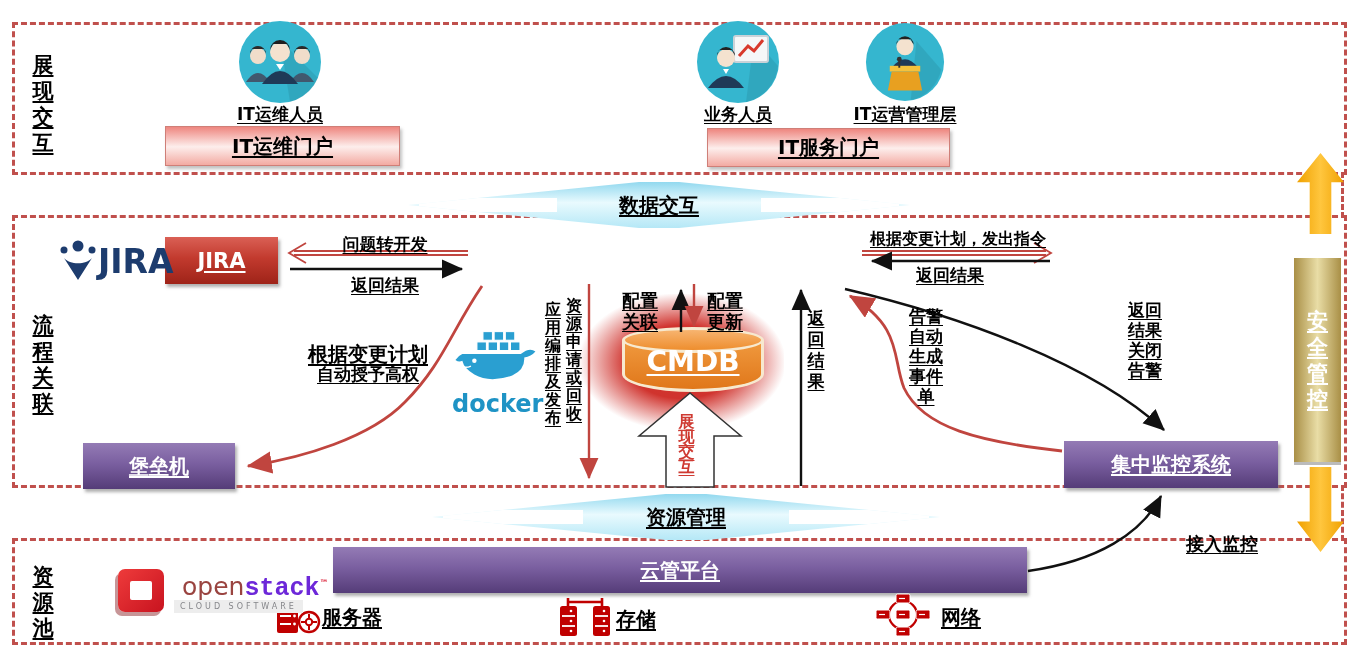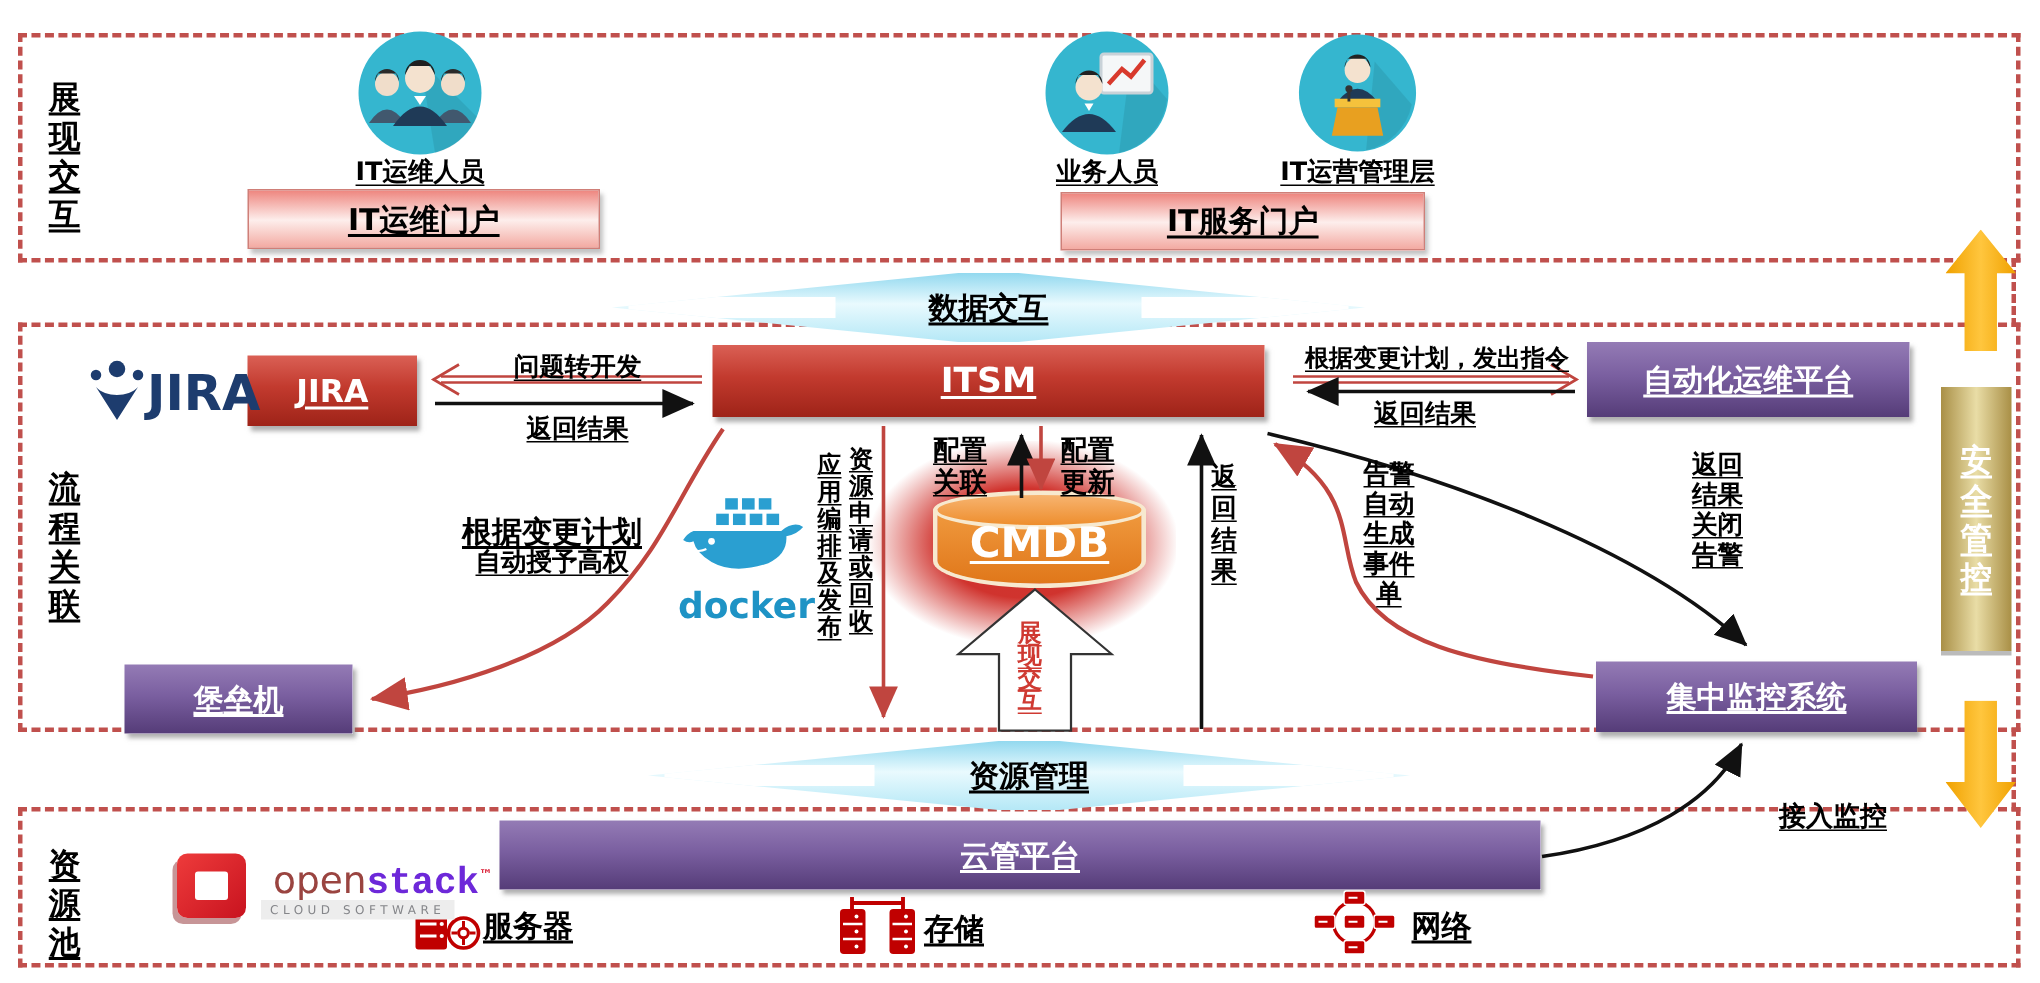--- a/index.html
+++ b/index.html
@@ -26,21 +26,21 @@
             display:flex;align-items:center;justify-content:center;font-weight:bold;font-size:20px;}
   .slot{position:absolute;background:#fff;top:36%;height:29%;width:27.5%;z-index:1;}
   .slot.l{left:2.2%;} .slot.r{right:2.2%;}
   .cyl-top{position:absolute;left:622px;top:327px;width:142px;height:26px;border-radius:50%;
            background:linear-gradient(180deg,#f7b470,#ee8e2e);border:3px solid #f7e9cf;z-index:3;box-sizing:border-box;}
   .cyl-body{position:absolute;left:622px;top:340px;width:142px;height:52px;
            background:linear-gradient(180deg,#f09a3f,#e0771a);border:3px solid #f7e9cf;border-top:none;
            border-radius:0 0 71px 71px / 0 0 18px 18px;z-index:2;box-sizing:border-box;}
   .glow{position:absolute;left:580px;top:294px;width:204px;height:136px;z-index:1;
         background:radial-gradient(ellipse at center,rgba(204,34,28,.92) 38%,rgba(204,34,28,0) 72%);}
-  .gold-bar{position:absolute;left:1294px;top:258px;width:47px;height:176px;z-index:2;
+  .gold-bar{position:absolute;left:1294px;top:258px;width:47px;height:204px;z-index:2;
         background:linear-gradient(90deg,#a98f46 0%,#e9dda6 50%,#a98f46 100%);
         box-shadow:0 3px 0 #bbb;display:flex;align-items:center;justify-content:center;}
   .orange-arrow{position:absolute;background:linear-gradient(90deg,#f0a100,#ffc63e 50%,#f0a100);z-index:2;}
   .oa-up{clip-path:polygon(50% 0,100% 36%,73% 36%,73% 100%,27% 100%,27% 36%,0 36%);}
   .oa-dn{clip-path:polygon(27% 0,73% 0,73% 64%,100% 64%,50% 100%,0 64%,27% 64%);}
   svg.overlay{position:absolute;left:0;top:0;z-index:5;pointer-events:none;}
   .logo-word{position:absolute;font-weight:bold;z-index:4;}
 </style>
 </head>
 <body>
@@ -118,26 +118,20 @@
   <svg class="abs" style="left:58px;top:238px;z-index:3;" width="40" height="46" viewBox="0 0 40 46">
     <circle cx="20" cy="8" r="5.5" fill="#1d3c6e"></circle>
     <circle cx="6" cy="12" r="3.5" fill="#1d3c6e"></circle>
       <circle cx="34" cy="12" r="3.5" fill="#1d3c6e"></circle>
     <path d="M6,20 C12,27 28,27 34,20 L20,42 Z" fill="#1d3c6e"></path>
   </svg>
   <div class="logo-word" style="left:98px;top:242px;font-size:33px;color:#1d3c6e;">JIRA</div>
 
   <div class="node red-node" style="left:165px;top:237px;width:113px;height:47px;font-size:21px;">
     <span class="u">JIRA</span>
-  </div>
-  <div class="node red-node" style="left:475px;top:230px;width:368px;height:48px;font-size:23px;">
-    <span class="u">ITSM</span>
-  </div>
-  <div class="node purple-node" style="left:1058px;top:228px;width:215px;height:50px;font-size:20px;">
-    <span class="u">自动化运维平台</span>
   </div>
   <div class="node purple-node" style="left:83px;top:443px;width:152px;height:46px;font-size:20px;">
     <span class="u">堡垒机</span>
   </div>
   <div class="node purple-node" style="left:1064px;top:441px;width:214px;height:47px;font-size:20px;">
     <span class="u">集中监控系统</span>
   </div>
   <div class="node purple-node" style="left:333px;top:547px;width:694px;height:46px;font-size:20px;justify-content:center;">
     <span class="u">云管平台</span>
   </div>

